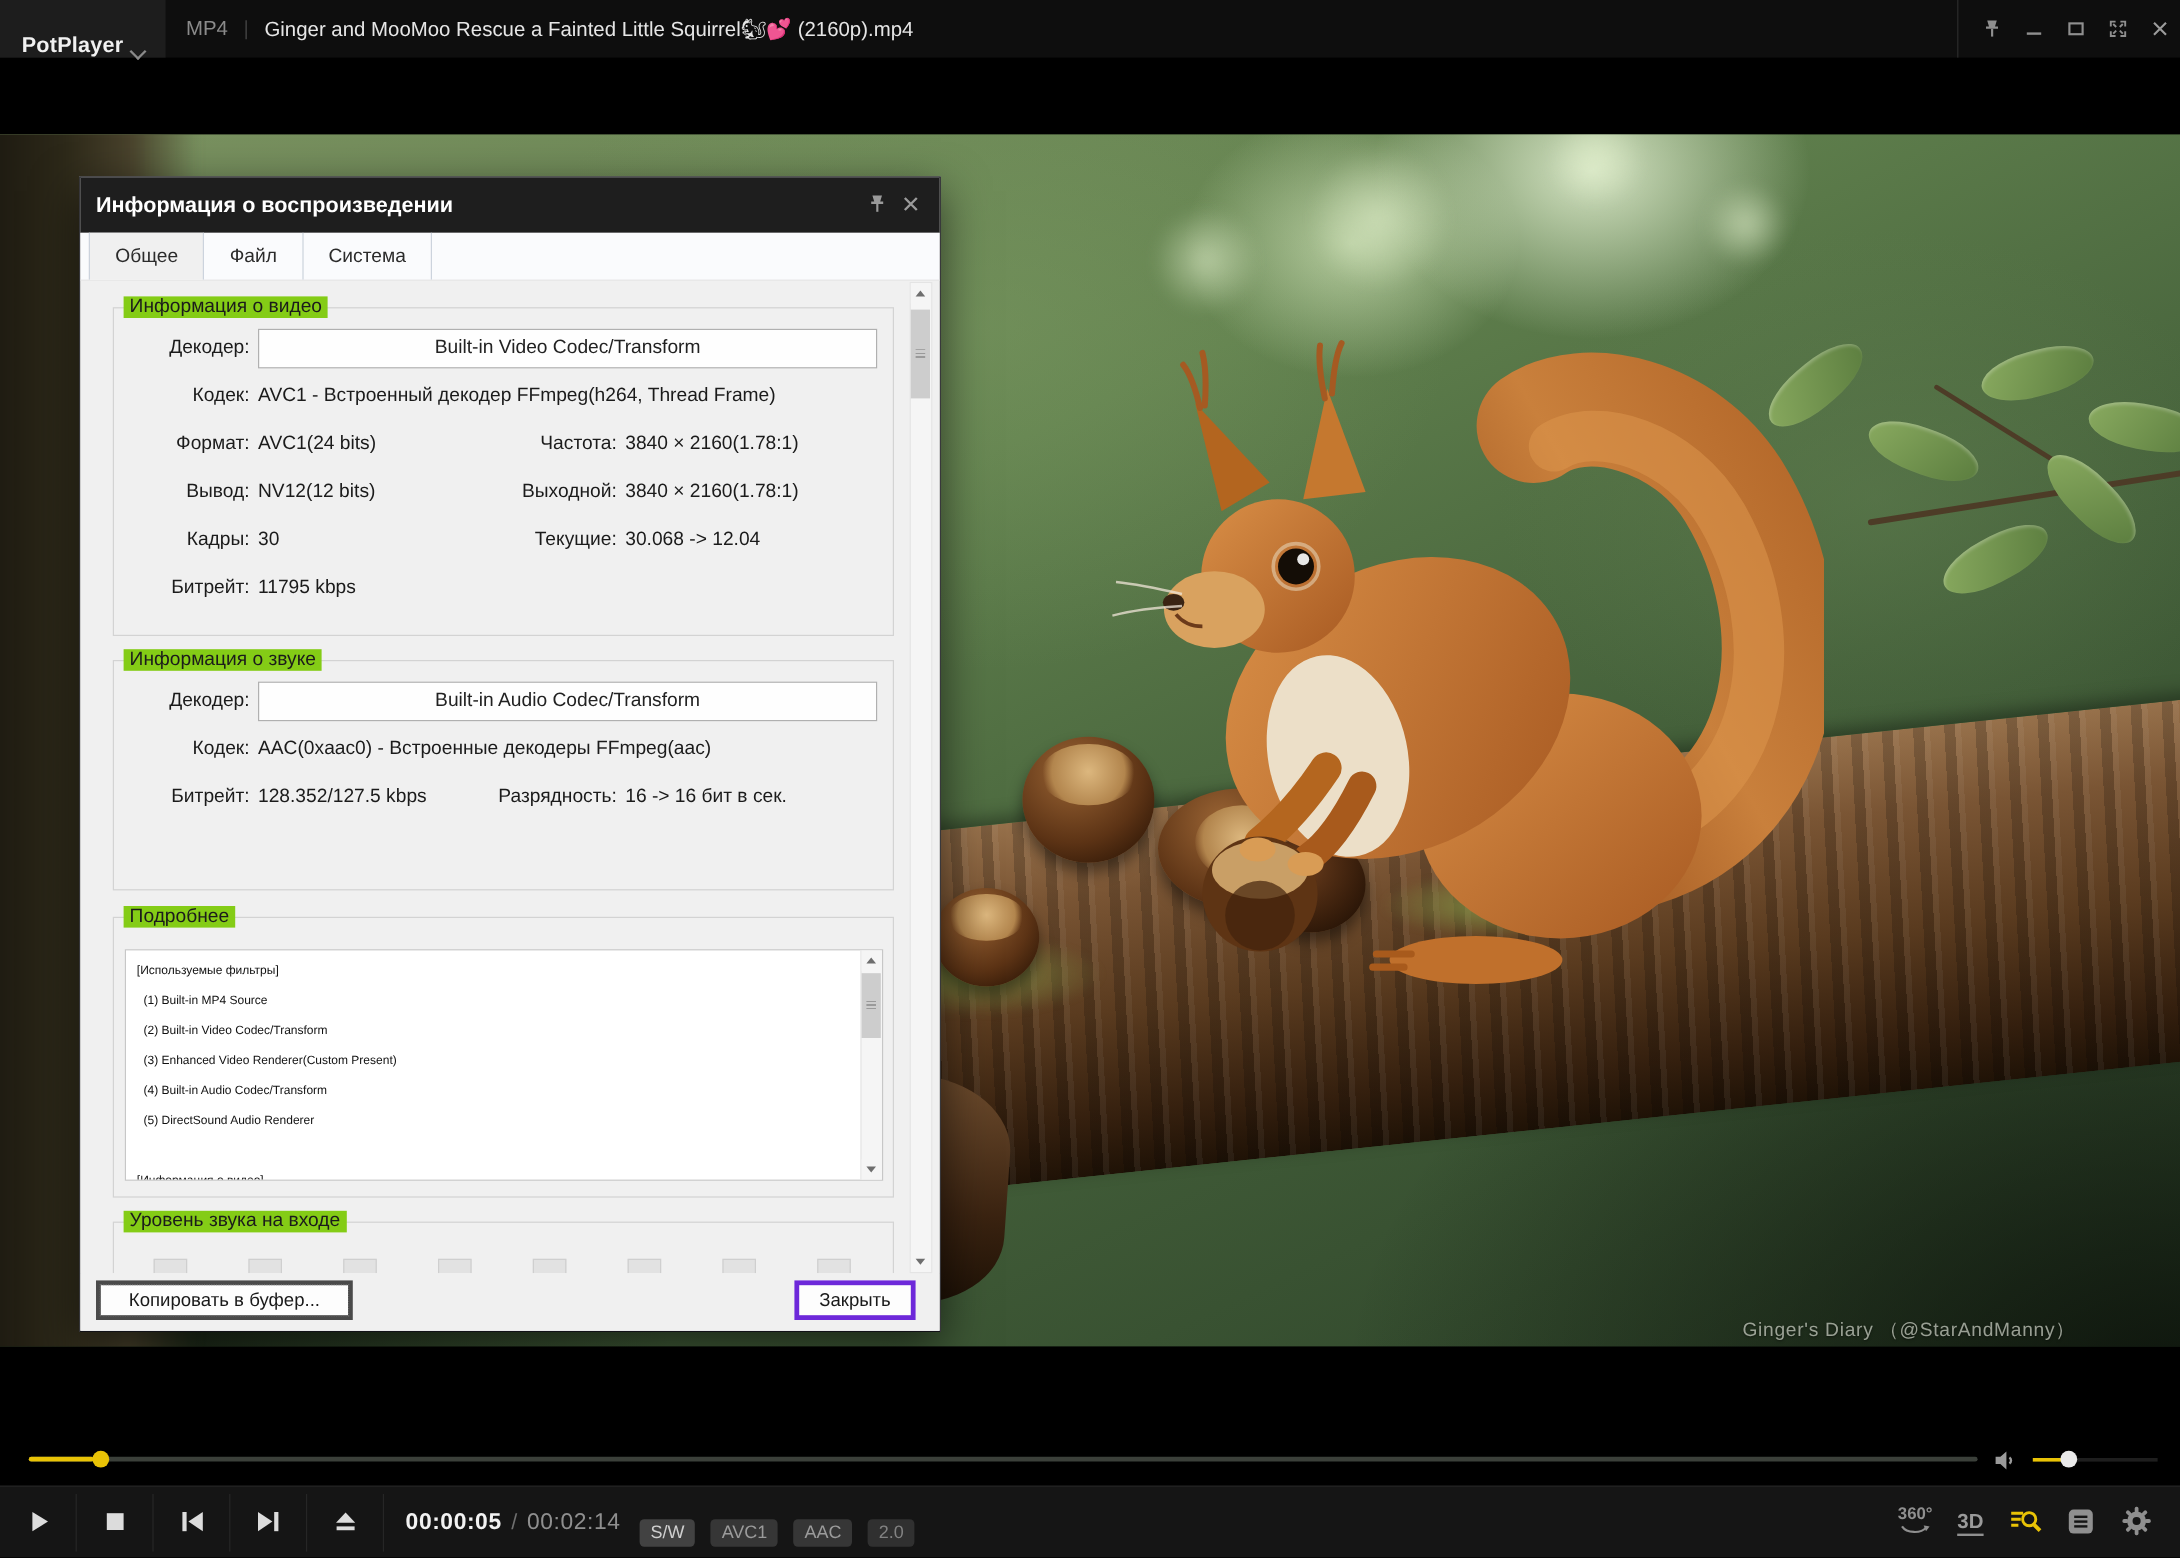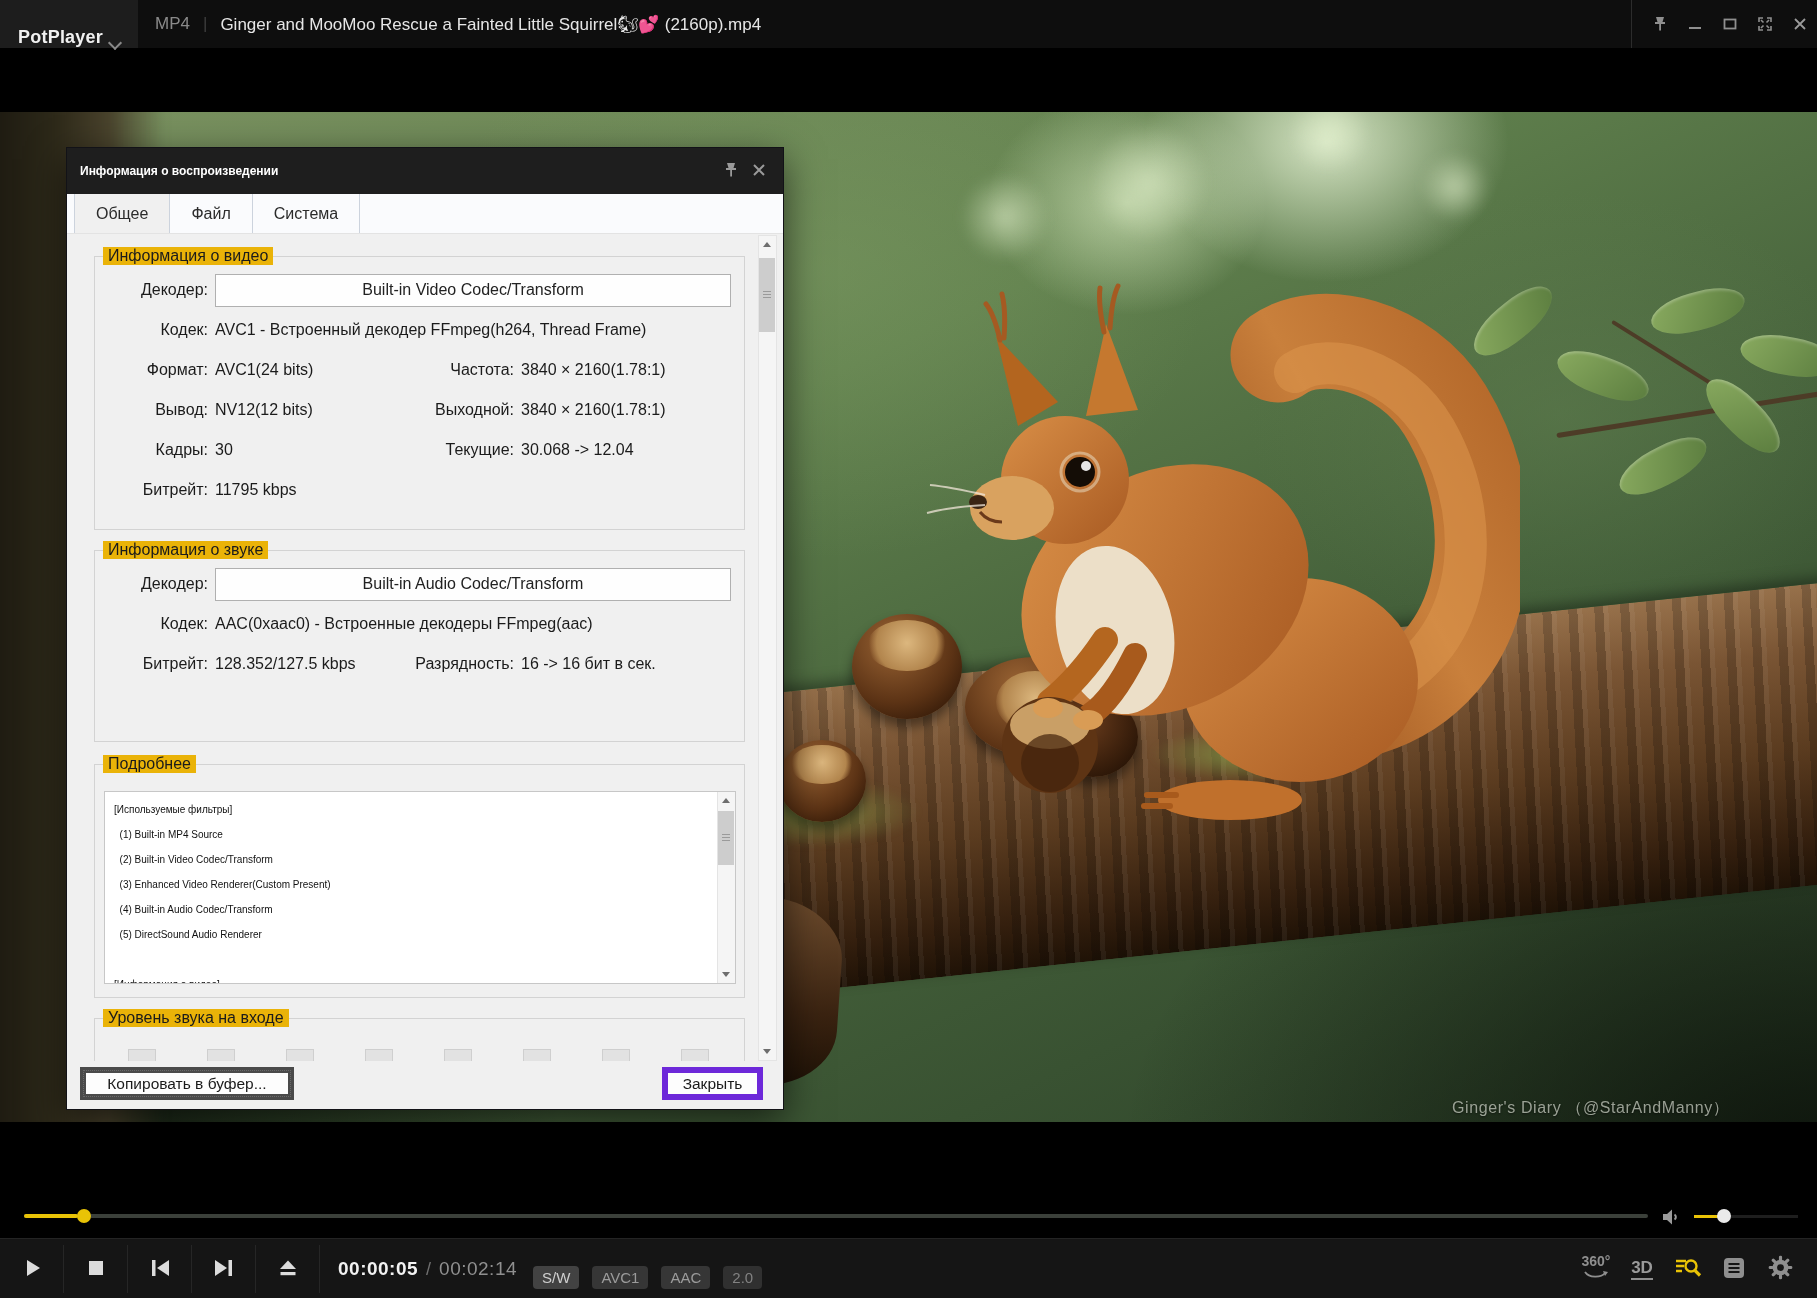--- a/index.html
+++ b/index.html
@@ -55,34 +55,34 @@
         background:linear-gradient(120deg,#8aab60,#5a7c3e);box-shadow:inset 0 2px 3px rgba(255,255,255,.25);}
   .squirrel{position:absolute;left:900px;top:128px;width:620px;height:640px;}
   .watermark{position:absolute;left:1452px;top:986px;color:rgba(205,210,198,.72);
              font-size:16px;letter-spacing:.6px;text-shadow:0 1px 2px rgba(0,0,0,.5);}
 
   
   .dialog{position:absolute;left:66px;top:147px;width:716px;height:961px;z-index:50;
           display:grid;grid-template-rows:46px 40px 1fr 48px;border:1px solid #121217;
           box-shadow:0 12px 36px rgba(0,0,0,.6);background:#f0f0f0;}
   .dlg-titlebar{background:#1e1e1e;display:flex;align-items:center;padding:0 10px 0 13px;}
-  .dlg-title{color:#fff;font-size:12px;font-weight:bold;flex:1;}
+  .dlg-title{color:#fff;font-size:18px;font-weight:bold;flex:1;}
   .dlg-iconbtn{width:28px;height:30px;background:none;border:none;display:flex;align-items:center;
                justify-content:center;cursor:pointer;padding:0;}
   .dlg-tabs{background:#fafbfd;display:flex;padding-left:8px;border-bottom:1px solid #e3e3e3;}
   .tab{line-height:39px;padding:0 21px;font-size:16px;color:#2b2b2b;border-right:1px solid #ccd3dd;cursor:pointer;}
   .tab.active{background:#f0f0f0;border-left:1px solid #ccd3dd;margin-left:-1px;}
   .dlg-content{position:relative;background:#f0f0f0;overflow:hidden;
                padding:0 38px 0 27px;color:#1b1b1b;font-size:16px;}
   .group{position:relative;border:1px solid #d3d3d3;}
   .g-video{height:272px;margin-top:22px;}
   .g-audio{height:190px;margin-top:20px;}
   .g-details{height:232px;margin-top:22px;}
   .g-level{height:130px;margin-top:20px;}
-  .legend{position:absolute;top:-10px;left:8px;background:#eab308;padding:0 5px;font-size:16px;}
+  .legend{position:absolute;top:-10px;left:8px;background:#84cc16;padding:0 5px;font-size:16px;}
   .grp-row{display:flex;align-items:center;height:40px;padding:0 13px 0 12px;}
   .grp-row.first{margin-top:13px;}
   .lbl{width:101px;text-align:right;margin-right:7px;white-space:nowrap;flex:none;}
   .cell-l{display:flex;align-items:center;width:307px;flex:none;}
   .cell-r{display:flex;align-items:center;flex:1;}
   .cell-r .lbl{width:100px;}
   .val{white-space:nowrap;}
   .dec-btn{flex:1;height:33px;background:#fefefe;border:1px solid #b0b0b0;font-size:16px;
            color:#222;font-family:"Liberation Sans",sans-serif;cursor:pointer;}
   .listbox{position:absolute;left:9px;right:8px;top:26px;bottom:13px;background:#fff;
@@ -97,21 +97,21 @@
   .tri-up{width:0;height:0;border-left:4px solid transparent;border-right:4px solid transparent;
           border-bottom:5px solid #6e6e6e;}
   .tri-down{width:0;height:0;border-left:4px solid transparent;border-right:4px solid transparent;
             border-top:5px solid #6e6e6e;}
   .sb-thumb{position:absolute;left:0;width:16px;background:#cdcdcd;cursor:pointer;}
   .sb-thumb::after{content:"";position:absolute;left:4px;right:4px;top:50%;margin-top:-4px;height:8px;
         background:repeating-linear-gradient(180deg,#9a9a9a 0 1px,transparent 1px 3px);}
   .level-row{display:flex;gap:51px;padding-left:33px;margin-top:30px;}
   .level-box{width:26px;height:26px;background:#e2e2e2;border:1px solid #cfcfcf;flex:none;}
   .dlg-footer{position:relative;background:#f0f0f0;}
-  .foot-btn{position:absolute;top:6px;height:33px;background:#fdfdfd;border:6px solid #6d28d9;
+  .foot-btn{position:absolute;top:6px;height:33px;background:#fdfdfd;border:4px solid #6d28d9;
             font-size:15.5px;color:#1a1a1a;font-family:"Liberation Sans",sans-serif;cursor:pointer;}
   .btn-copy{left:13px;width:214px;border-color:#4a4a4a;outline:1px dotted #6a6a6a;outline-offset:-4px;}
   .btn-close{right:20px;width:101px;}
 
   
   .seek-track{position:absolute;left:24px;top:1214px;width:1624px;height:4px;background:#3b403a;
               border-radius:2px;z-index:30;cursor:pointer;}
   .seek-progress{position:absolute;left:24px;top:1214px;width:54px;height:4px;border-radius:2px;z-index:31;}
   .seek-knob{position:absolute;left:77px;top:1209px;width:14px;height:14px;border-radius:50%;z-index:32;cursor:pointer;}
   .vol-speaker{position:absolute;left:1659px;top:1205px;z-index:31;cursor:pointer;}

